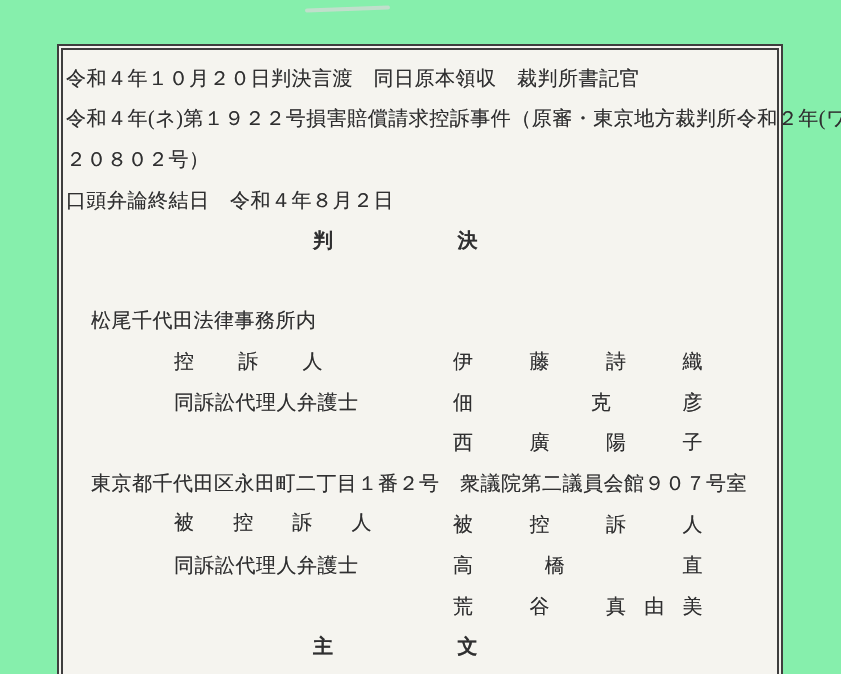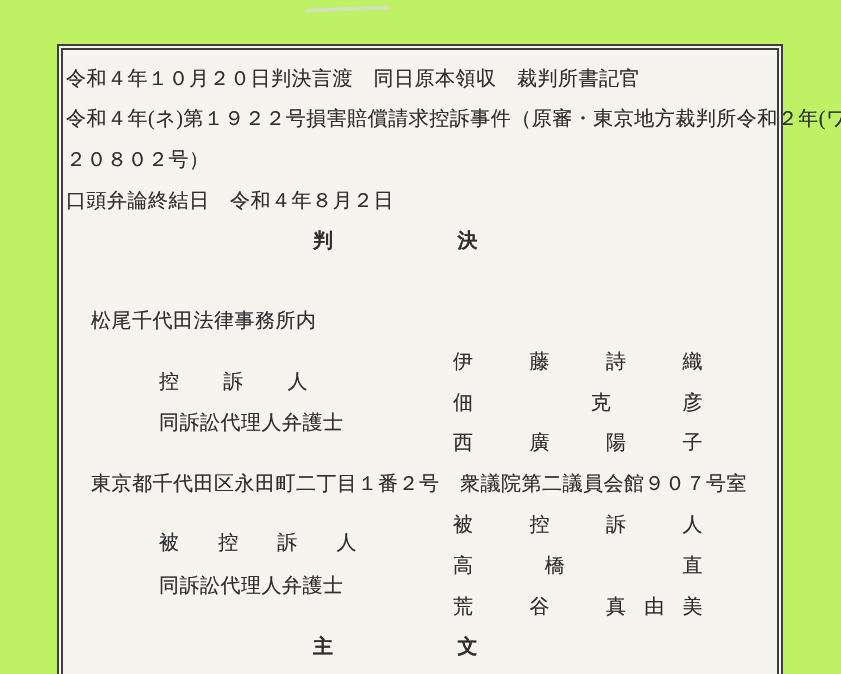--- a/index.html
+++ b/index.html
@@ -1,20 +1,20 @@
 <!DOCTYPE html>
 <html><head>
 <meta charset="utf-8">
 <style>
   html, body { margin: 0; padding: 0; }
   .page {
     position: relative;
     width: 841px;
     height: 674px;
-    background: #bef264;
+    background: #86efac;
     overflow: hidden;
     font-family: "Liberation Serif", "DejaVu Serif", serif;
   }
   .frame {
     position: absolute;
     left: 57px;
     top: 44px;
     width: 726px;
     height: 631px;
     box-sizing: border-box;
@@ -43,21 +43,21 @@
     text-shadow: 0 0 0.5px rgba(60,60,60,0.55);
   }
   .just {
     white-space: normal;
     text-align: justify;
     text-align-last: justify;
   }
   
   .indent-0   { left: 66px; }
   .indent-1   { left: 91px; }
-  .label-col  { left: 159px; margin-top: 20px; }
+  .label-col  { left: 174px; }
   .name-col   { left: 453px; width: 250px; }
   .heading-col{ left: 313px; width: 165px; font-weight: bold; }
   .label-3    { width: 149px; }
   .label-4    { width: 198px; font-family: Liberation Mono, monospace; }
 </style>
 </head>
 <body>
 
 <div class="page">
 

